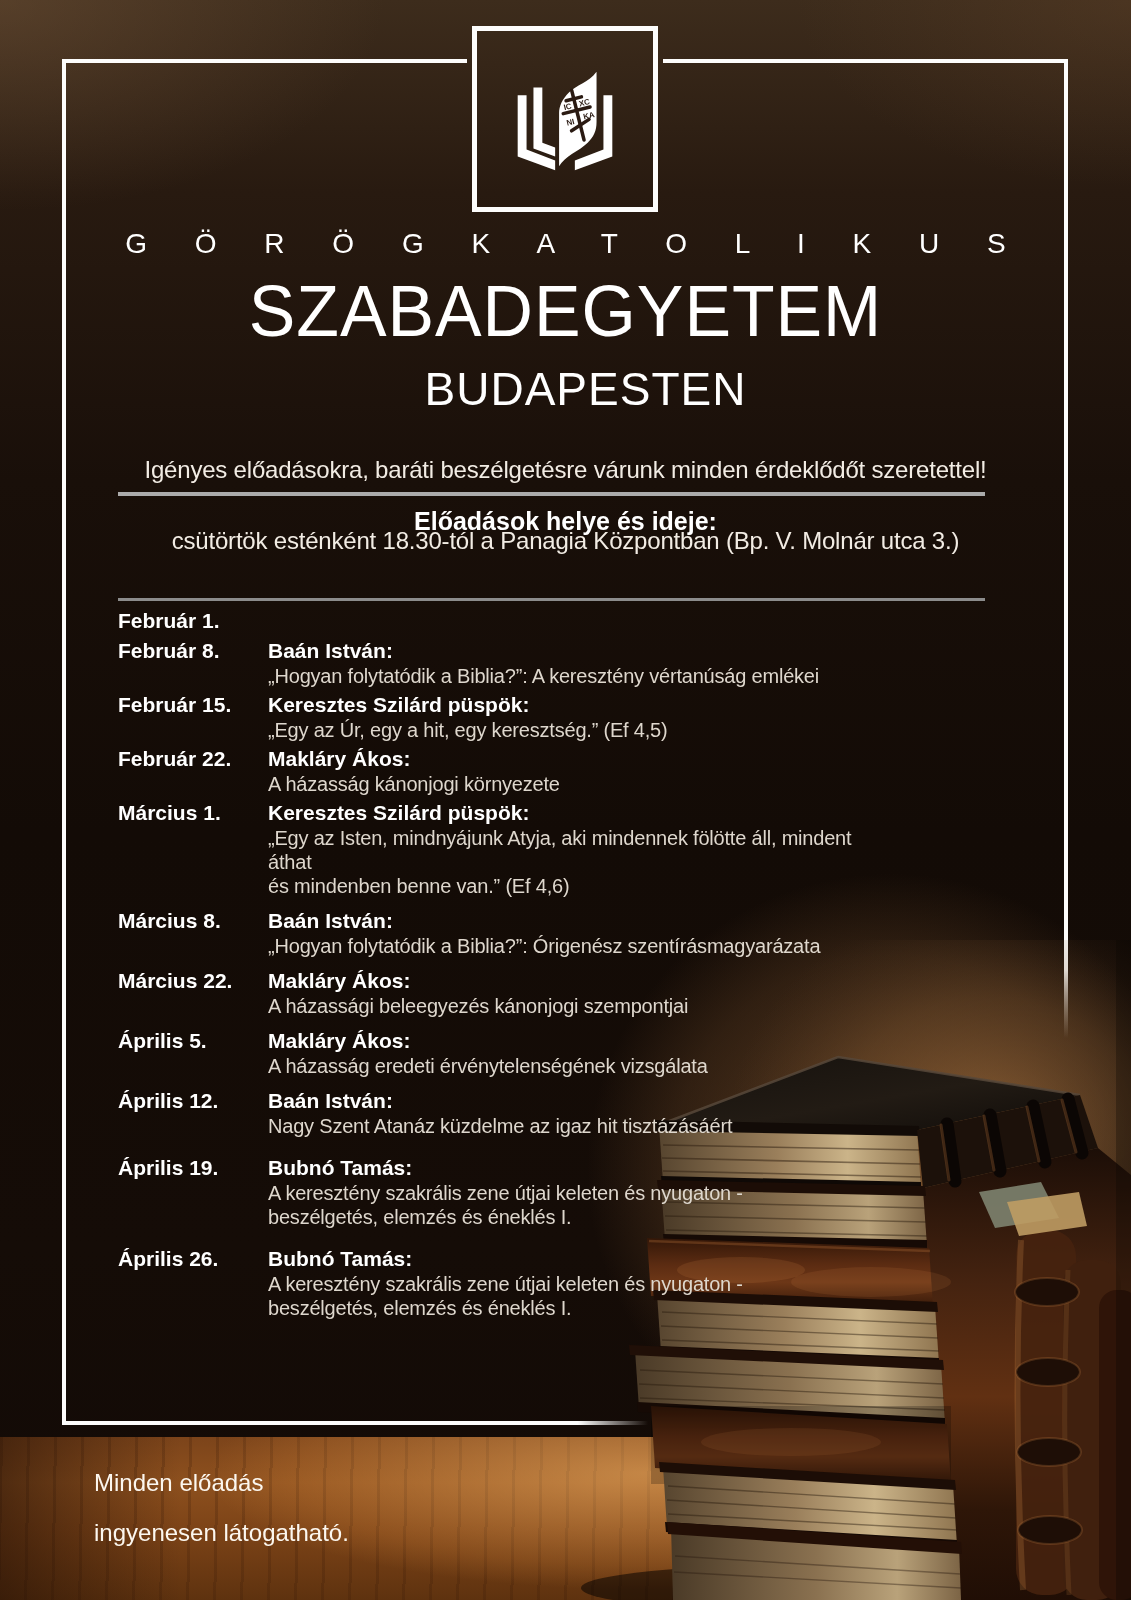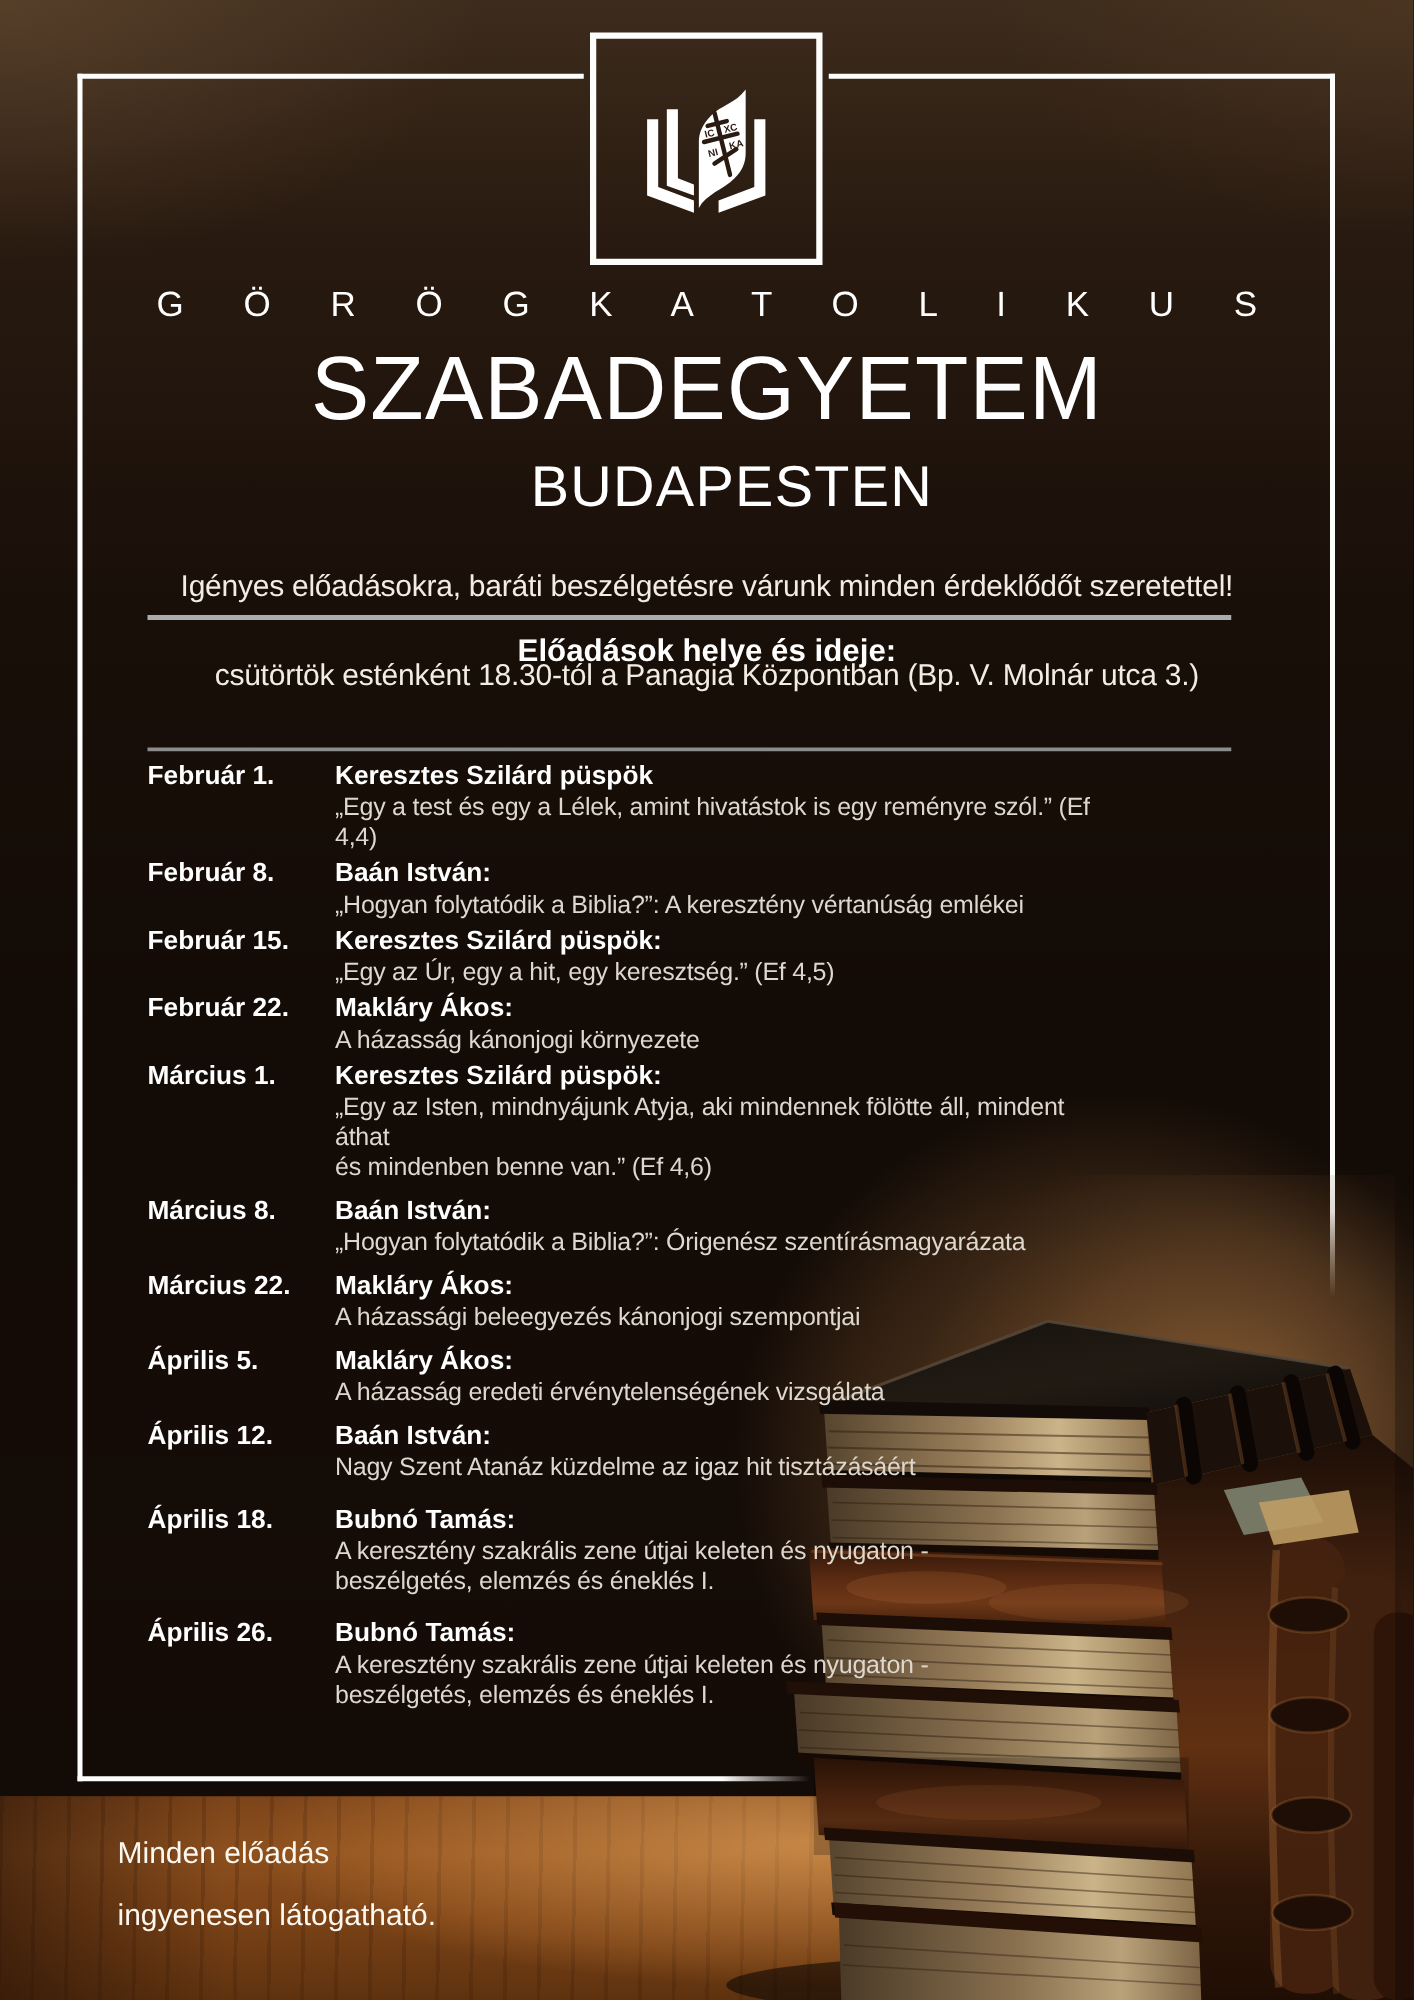--- a/index.html
+++ b/index.html
@@ -121,24 +121,20 @@
 
   <div class="abs center-text intro">Igényes előadásokra, baráti beszélgetésre várunk minden érdeklődőt szeretettel!</div>
   <div class="abs divider divider-1"></div>
   <div class="abs center-text heading">Előadások helye és ideje:</div>
   <div class="abs center-text venue">csütörtök esténként 18.30-tól a Panagia Központban (Bp. V. Molnár utca 3.)</div>
   <div class="abs divider divider-2"></div>
 
   <div class="abs schedule">
     <div class="row">
       <div class="date">Február 1.</div>
-      <div class="cell">
-        <div class="speaker">Keresztes Szilárd püspök</div>
-      <div class="topic">„Egy a test és egy a Lélek, amint hivatástok is egy reményre szól.” (Ef 4,4)</div>
-        </div>
     </div>
 
     <div class="row">
       <div class="date">Február 8.</div>
       <div class="cell">
         <div class="speaker">Baán István:</div>
       <div class="topic">„Hogyan folytatódik a Biblia?”: A keresztény vértanúság emlékei</div>
         </div>
     </div>
 
@@ -193,21 +189,21 @@
 
     <div class="row">
       <div class="date">Április 12.</div>
       <div class="cell">
         <div class="speaker">Baán István:</div>
           <div class="topic">Nagy Szent Atanáz küzdelme az igaz hit tisztázásáért</div>
         </div>
     </div>
 
     <div class="row">
-      <div class="date">Április 18.</div>
+      <div class="date">Április 19.</div>
       <div class="cell">
         <div class="speaker">Bubnó Tamás:</div>
       <div class="topic">A keresztény szakrális zene útjai keleten és nyugaton -</div>
           <div class="topic">beszélgetés, elemzés és éneklés I.</div>
         </div>
     </div>
 
     <div class="row">
       <div class="date">Április 26.</div>
       <div class="cell">

